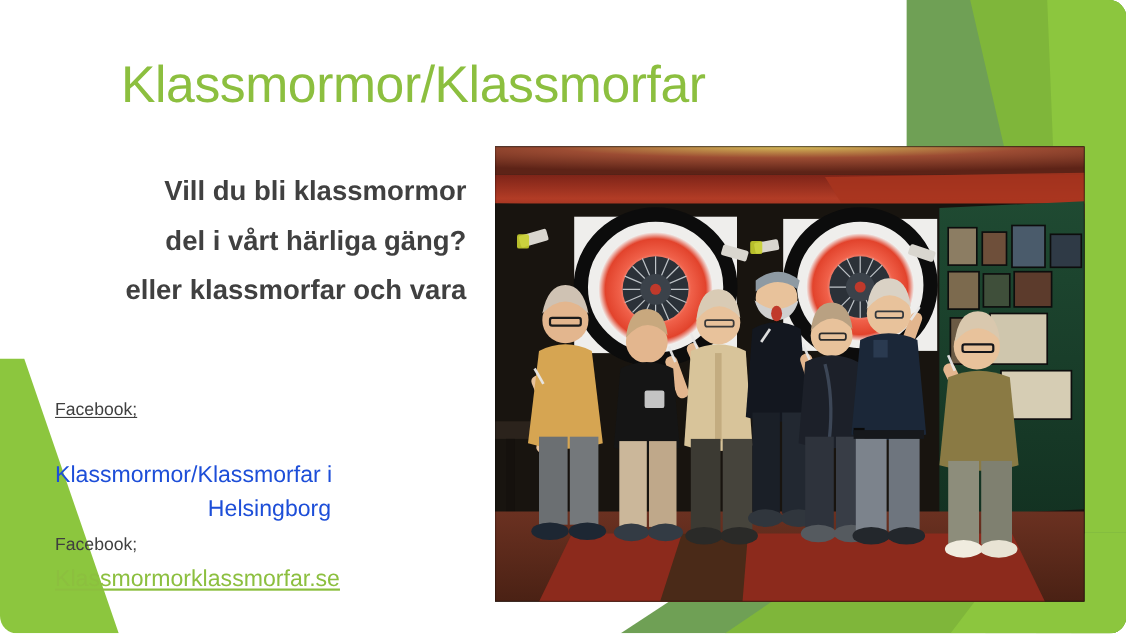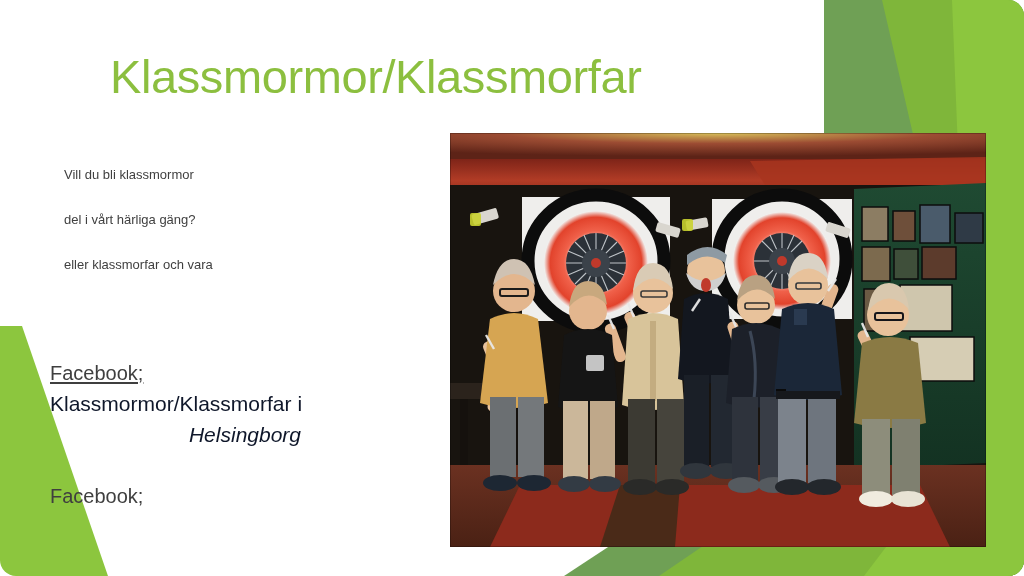--- a/index.html
+++ b/index.html
@@ -54,56 +54,58 @@
   }
 
   
   #lead-block {
     position: absolute;
     left: 64px;
     top: 152px;
     width: 360px;
   }
   .lead-line {
-    font-size: 13px;
-    font-weight: normal;
+    font-size: 25px;
+    font-weight: bold;
     color: #404040;
     line-height: 45px;
     white-space: nowrap;
+    text-align: right;
   }
 
   #facebook-block {
     position: absolute;
     left: 50px;
     top: 358px;
     width: 360px;
   }
   #hemsida-block {
     position: absolute;
     left: 50px;
     top: 481px;
     width: 360px;
   }
   .info-head {
-    font-size: 20px;
+    font-size: 16px;
     color: #3f3f3f;
     line-height: 30px;
     white-space: nowrap;
   }
   .info-head.underlined {
     text-decoration: underline;
     text-underline-offset: 2px;
   }
   .info-body {
     font-size: 21px;
-    color: #0f172a;
+    color: #1d4ed8;
     line-height: 31px;
+    margin-top: 28px;
   }
   .info-body .l1 { display: block; text-align: left; white-space: nowrap; }
-  .info-body .l2 { display: block; text-align: center; padding-left: 30px; font-style: italic; }
+  .info-body .l2 { display: block; text-align: center; padding-left: 30px; }
   .info-link {
     font-size: 21px;
     color: #8CBF3F;
     line-height: 31px;
     text-decoration: underline;
     text-underline-offset: 2px;
     white-space: nowrap;
     display: block;
   }
 
@@ -155,20 +157,21 @@
   <div id="facebook-block">
     <div class="info-head underlined">Facebook;</div>
     <div class="info-body">
       <span class="l1">Klassmormor/Klassmorfar i</span>
       <span class="l2">Helsingborg</span>
     </div>
   </div>
 
   <div id="hemsida-block">
     <div class="info-head">Facebook;</div>
+    <a class="info-link" href="#">Klassmormorklassmorfar.se</a>
   </div>
 
   <div id="photo-frame">
     <svg id="photo-svg" viewBox="0 0 536 414" preserveAspectRatio="xMidYMid slice">
       <defs>
         <radialGradient id="ceilGlow" cx="50%" cy="0%" r="90%">
           <stop offset="0%" stop-color="#d8c05a"></stop>
           <stop offset="45%" stop-color="#9c4c33"></stop>
           <stop offset="100%" stop-color="#5d2317"></stop>
         </radialGradient>

